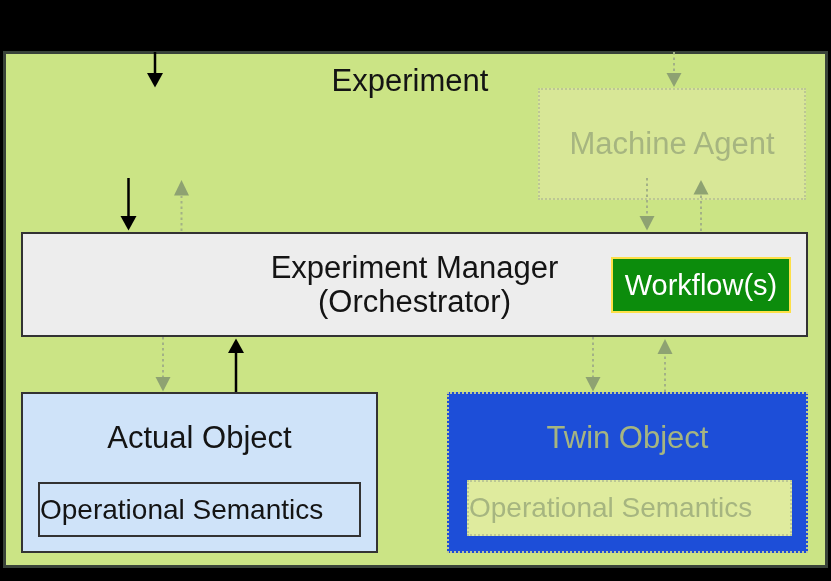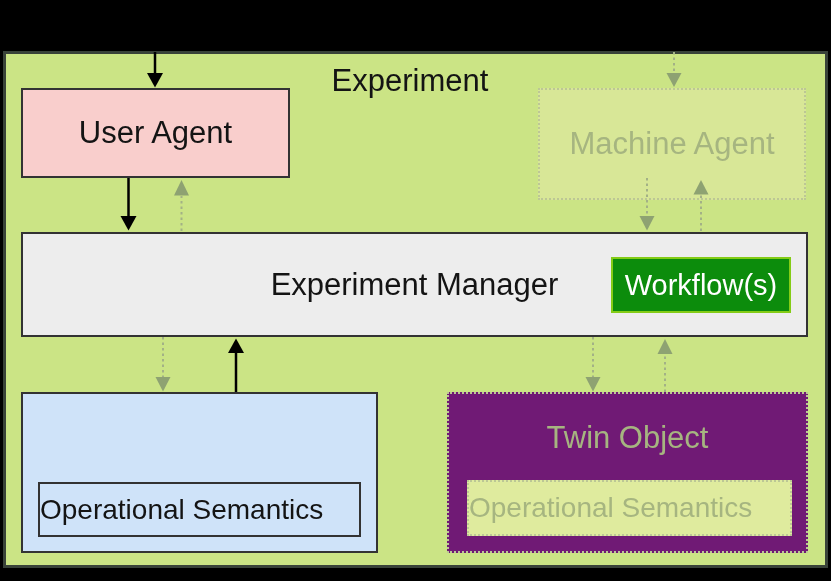--- a/index.html
+++ b/index.html
@@ -30,29 +30,29 @@
     background:#d8e797; border:2px dotted #bcc795; font-size:31px; color:#a6b580;
   }
   .exp-manager {
     left:21px; top:232px; width:787px; height:105px;
     background:#ededed; border:2px solid #333;
     flex-direction:column; font-size:31px; line-height:34px; color:#141414;
     text-align:left;
   }
   .workflow {
     left:611px; top:257px; width:180px; height:56px;
-    background:#0c8c0c; border:2px solid #84cc16; font-size:29px; color:#fff;
+    background:#0c8c0c; border:2px solid #fde047; font-size:29px; color:#fff;
   }
   .actual-object {
     left:21px; top:392px; width:357px; height:161px;
     background:#cfe3f9; border:2px solid #333; color:#141414;
   }
   .twin-object {
     left:447px; top:392px; width:361px; height:161px;
-    background:#701a75; border:2px dotted #bcc795; color:#a6b580;
+    background:#1d4ed8; border:2px dotted #bcc795; color:#a6b580;
   }
   .obj-label {
     position:absolute; left:0; right:0; top:0; height:88px;
     display:flex; align-items:center; justify-content:center; font-size:31px;
   }
   .op-sem {
     position:absolute; display:flex; align-items:center; 
     box-sizing:border-box; font-size:28px;
   }
   .actual-object .op-sem {
@@ -67,37 +67,36 @@
 </style>
 </head>
 <body>
 
 <div class="stage">
 
   <div class="frame"></div>
 
   <div class="diagram-title">Experiment</div>
 
-  <div class="box user-agent">
-    <span>User Agent</span>
-  </div>
 
   <div class="box machine-agent">
     <span>Machine Agent</span>
   </div>
 
   <div class="box exp-manager">
     <span>Experiment Manager</span>
+    <span>(Orchestrator)</span>
   </div>
 
   <div class="box workflow">
     <span>Workflow(s)</span>
   </div>
 
   <div class="box actual-object">
+    <div class="obj-label">Actual Object</div>
     <div class="op-sem">
       <span>Operational Semantics</span>
     </div>
   </div>
 
   <div class="box twin-object">
     <div class="obj-label">Twin Object</div>
     <div class="op-sem">
       <span>Operational Semantics</span>
     </div>

